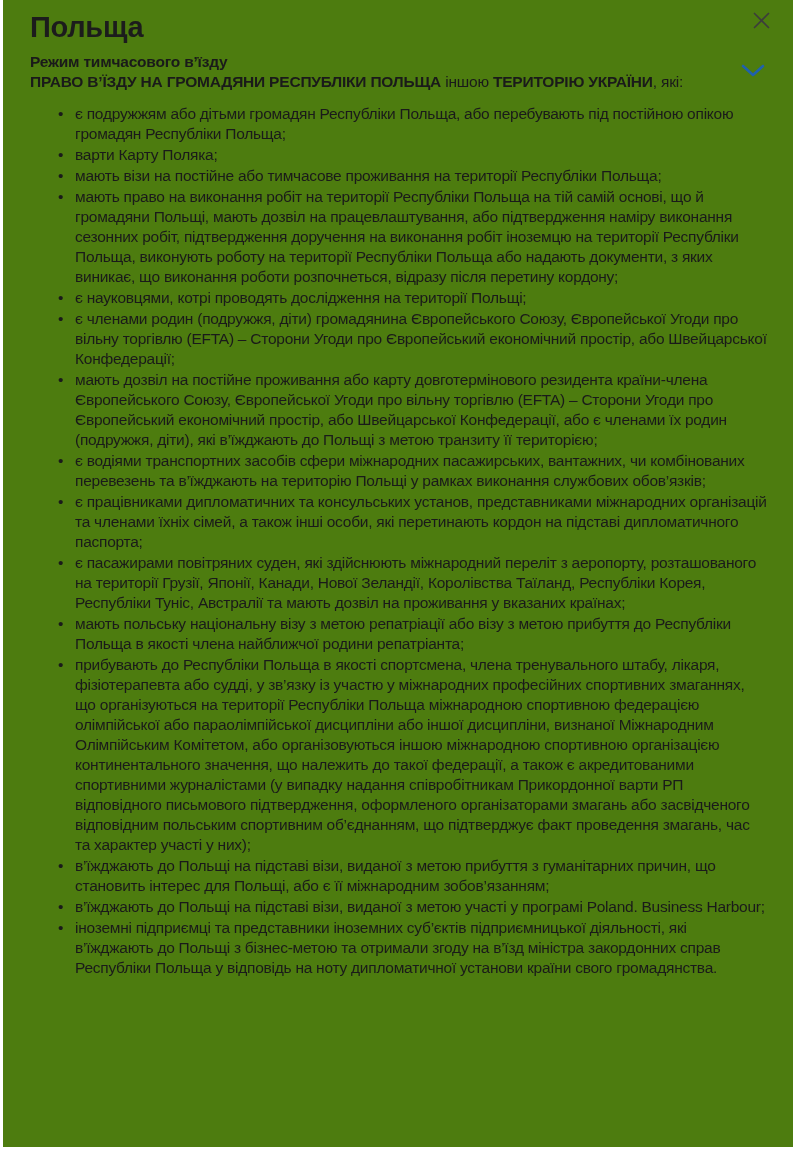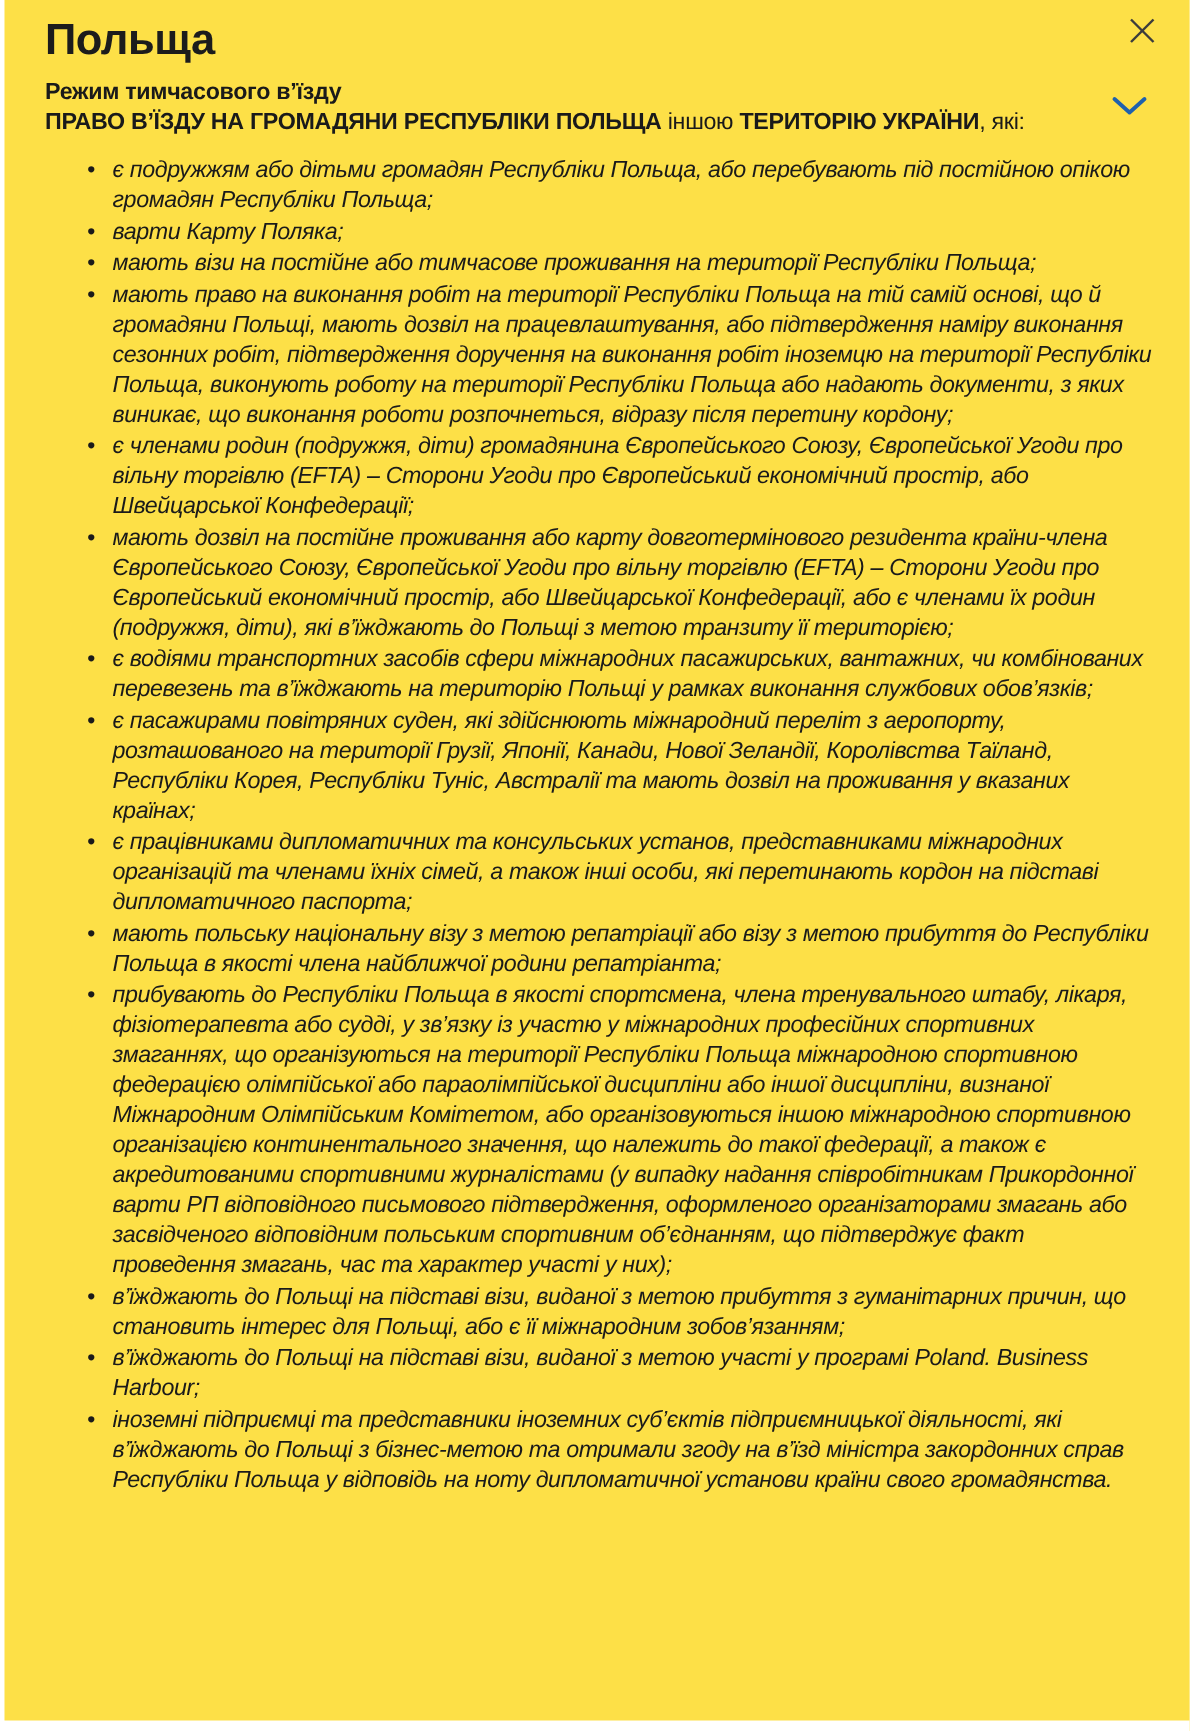--- a/index.html
+++ b/index.html
@@ -10,21 +10,21 @@
     background: #ffffff;
     overflow: hidden;
     font-family: "Liberation Sans", "DejaVu Sans", sans-serif;
   }
   .panel {
     position: absolute;
     left: 3px;
     top: 0;
     right: 0;
     bottom: 7px;
-    background: #fde047;
+    background: #4d7c0f;
     box-sizing: border-box;
     padding: 8px 25px 10px 27px;
     color: #1a1a1a;
   }
   .close-btn {
     position: absolute;
     top: 8px;
     right: 20px;
     width: 24px;
     height: 24px;
@@ -78,21 +78,20 @@
     padding: 0 0 0 28px;
     list-style: none;
     font-size: 15.5px;
     line-height: 20px;
     letter-spacing: -0.25px;
   }
   ul.rules-list li {
     position: relative;
     padding-left: 17px;
     margin: 0 0 1px 0;
-    font-style: italic;
   }
   ul.rules-list li::before {
     content: "\2022";
     position: absolute;
     left: 0;
     top: 0;
     font-size: 15.5px;
     color: #1a1a1a;
   }
 </style>
@@ -126,25 +125,26 @@
         </svg>
       </span>
     </button>
   </div>
 
   <ul class="rules-list">
     <li>є подружжям або дітьми громадян Республіки Польща, або перебувають під постійною опікою громадян Республіки Польща;</li>
     <li>варти Карту Поляка;</li>
     <li>мають візи на постійне або тимчасове проживання на території Республіки Польща;</li>
     <li>мають право на виконання робіт на території Республіки Польща на тій самій основі, що й громадяни Польщі, мають дозвіл на працевлаштування, або підтвердження наміру виконання сезонних робіт, підтвердження доручення на виконання робіт іноземцю на території Республіки Польща, виконують роботу на території Республіки Польща або надають документи, з яких виникає, що виконання роботи розпочнеться, відразу після перетину кордону;</li>
+    <li>є науковцями, котрі проводять дослідження на території Польщі;</li>
     <li>є членами родин (подружжя, діти) громадянина Європейського Союзу, Європейської Угоди про вільну торгівлю (EFTA) – Сторони Угоди про Європейський економічний простір, або Швейцарської Конфедерації;</li>
     <li>мають дозвіл на постійне проживання або карту довготермінового резидента країни-члена Європейського Союзу, Європейської Угоди про вільну торгівлю (EFTA) – Сторони Угоди про Європейський економічний простір, або Швейцарської Конфедерації, або є членами їх родин (подружжя, діти), які в’їжджають до Польщі з метою транзиту її територією;</li>
     <li>є водіями транспортних засобів сфери міжнародних пасажирських, вантажних, чи комбінованих перевезень та в’їжджають на територію Польщі у рамках виконання службових обов’язків;</li>
+    <li>є працівниками дипломатичних та консульських установ, представниками міжнародних організацій та членами їхніх сімей, а також інші особи, які перетинають кордон на підставі дипломатичного паспорта;</li>
     <li>є пасажирами повітряних суден, які здійснюють міжнародний переліт з аеропорту, розташованого на території Грузії, Японії, Канади, Нової Зеландії, Королівства Таїланд, Республіки Корея, Республіки Туніс,  Австралії та мають дозвіл на проживання у вказаних країнах;</li>
-    <li>є працівниками дипломатичних та консульських установ, представниками міжнародних організацій та членами їхніх сімей, а також інші особи, які перетинають кордон на підставі дипломатичного паспорта;</li>
     <li>мають польську національну візу з метою репатріації або візу з метою прибуття до Республіки Польща в якості члена найближчої родини репатріанта;</li>
     <li>прибувають до Республіки Польща в якості спортсмена, члена тренувального штабу, лікаря, фізіотерапевта або судді, у зв’язку із участю у міжнародних професійних спортивних змаганнях, що організуються на території Республіки Польща міжнародною спортивною федерацією олімпійської або параолімпійської дисципліни або іншої дисципліни, визнаної Міжнародним Олімпійським Комітетом, або організовуються іншою міжнародною спортивною організацією континентального значення, що належить до такої федерації, а також є акредитованими спортивними журналістами (у випадку надання співробітникам Прикордонної варти РП відповідного письмового підтвердження, оформленого організаторами змагань або засвідченого відповідним польським спортивним об’єднанням, що підтверджує факт проведення змагань, час та характер участі у них);</li>
     <li>в’їжджають до Польщі на підставі візи, виданої з метою прибуття з гуманітарних причин, що становить інтерес для Польщі, або є її міжнародним зобов’язанням;</li>
     <li>в’їжджають до Польщі на підставі візи, виданої з метою участі у програмі Poland. Business Harbour;</li>
     <li>іноземні підприємці та представники іноземних суб’єктів підприємницької діяльності, які в’їжджають до Польщі з бізнес-метою та отримали згоду на в’їзд міністра закордонних справ Республіки Польща у відповідь на ноту дипломатичної установи країни свого громадянства.</li>
   </ul>
 
 </div>
 
 </body></html>

